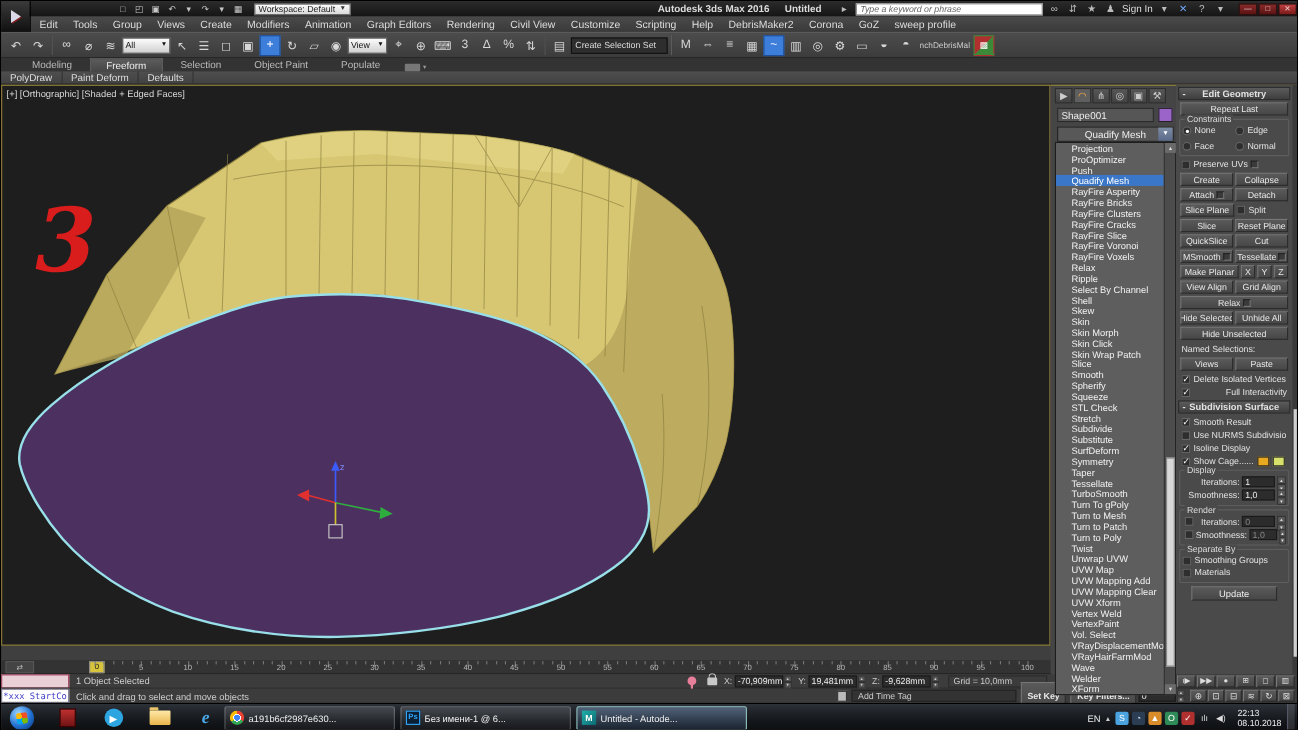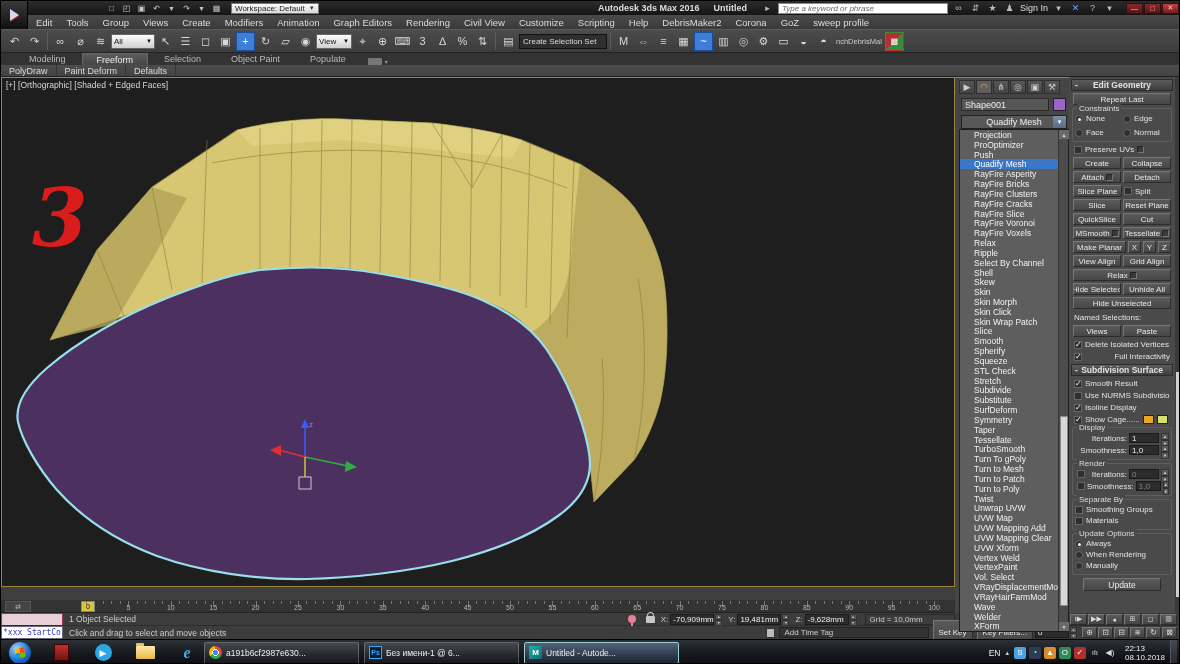--- a/index.html
+++ b/index.html
@@ -148,21 +148,21 @@
              color:#3a3ac8;font-family:"DejaVu Sans Mono",monospace;font-size:8px;display:flex;align-items:center;padding:0 1px;white-space:nowrap;overflow:hidden;}
   .stext{margin-left:68px;white-space:nowrap;}
   .coordlab{margin-left:6px;font-size:8px;color:#ccc;}
   .coordfield{width:44px;height:11px;background:#2c2c2c;border:1px solid #1a1a1a;color:#eee;font-size:8px;
               display:flex;align-items:center;padding:0 2px;margin-left:2px;}
   .minispin{width:7px;height:11px;display:flex;flex-direction:column;margin-left:1px;}
   .minispin span{flex:1;background:#555;border:1px solid #333;font-size:3.5px;color:#ccc;display:flex;align-items:center;justify-content:center;}
   .gridbox{width:90px;height:11px;background:#3c3c3c;border:1px solid #2a2a2a;display:flex;align-items:center;padding:0 4px;
            margin-left:8px;font-size:8px;}
   .sbtn{height:25px;background:linear-gradient(#5a5a5a,#454545);border:1px solid;border-color:#777 #2c2c2c #2c2c2c #777;
-        color:#e8e8e8;font-size:8px;display:flex;align-items:center;justify-content:center;padding:0 5px;margin-left:4px;white-space:nowrap;}
+        color:#e8e8e8;font-size:8px;display:flex;align-items:center;justify-content:center;padding:0 5px;margin-left:4px;white-space:nowrap;font-weight:bold;}
   .sunken{height:11px;background:#333;border:1px solid #222;color:#ccc;font-size:8px;display:flex;align-items:center;
           padding:0 5px;margin-left:4px;white-space:nowrap;}
   .pin-icon{width:8px;height:8px;border-radius:50%;background:#e87f9a;margin-left:10px;position:relative;}
   .pin-icon::after{content:"";position:absolute;left:3px;top:7px;width:2px;height:4px;background:#e87f9a;}
   .lock-icon{width:9px;height:7px;background:#c8c8c8;margin-left:10px;position:relative;border-radius:1px;}
   .lock-icon::before{content:"";position:absolute;left:1px;top:-4px;width:5px;height:4px;border:1.5px solid #c8c8c8;
                      border-bottom:none;border-radius:4px 4px 0 0;}
   .key-icon{width:14px;height:8px;margin-left:8px;position:relative;}
   .key-icon::before{content:"";position:absolute;left:0;top:0;width:7px;height:7px;border:2px solid #111;border-radius:50%;}
   .key-icon::after{content:"";position:absolute;left:7px;top:3px;width:7px;height:2px;background:#111;}
@@ -568,35 +568,20 @@
     </div>
     <div class="fgroup">
       <div class="legend">Separate By</div>
       <div class="opt">
           <span class="cb"></span>
           <span>Smoothing Groups</span>
         </div>
       <div class="opt">
           <span class="cb"></span>
           <span>Materials</span>
-        </div>
-    </div>
-    <div class="fgroup">
-      <div class="legend">Update Options</div>
-      <div class="opt">
-          <span class="radio sel"></span>
-          <span>Always</span>
-        </div>
-      <div class="opt">
-          <span class="radio"></span>
-          <span>When Rendering</span>
-        </div>
-      <div class="opt">
-          <span class="radio"></span>
-          <span>Manually</span>
         </div>
     </div>
     <div class="updbtn">Update</div>
   </div>
 
   <div class="panel-scroll">
       <div class="thumb"></div>
     </div>
 
   <div class="mod-dropdown" id="mod-dropdown">

